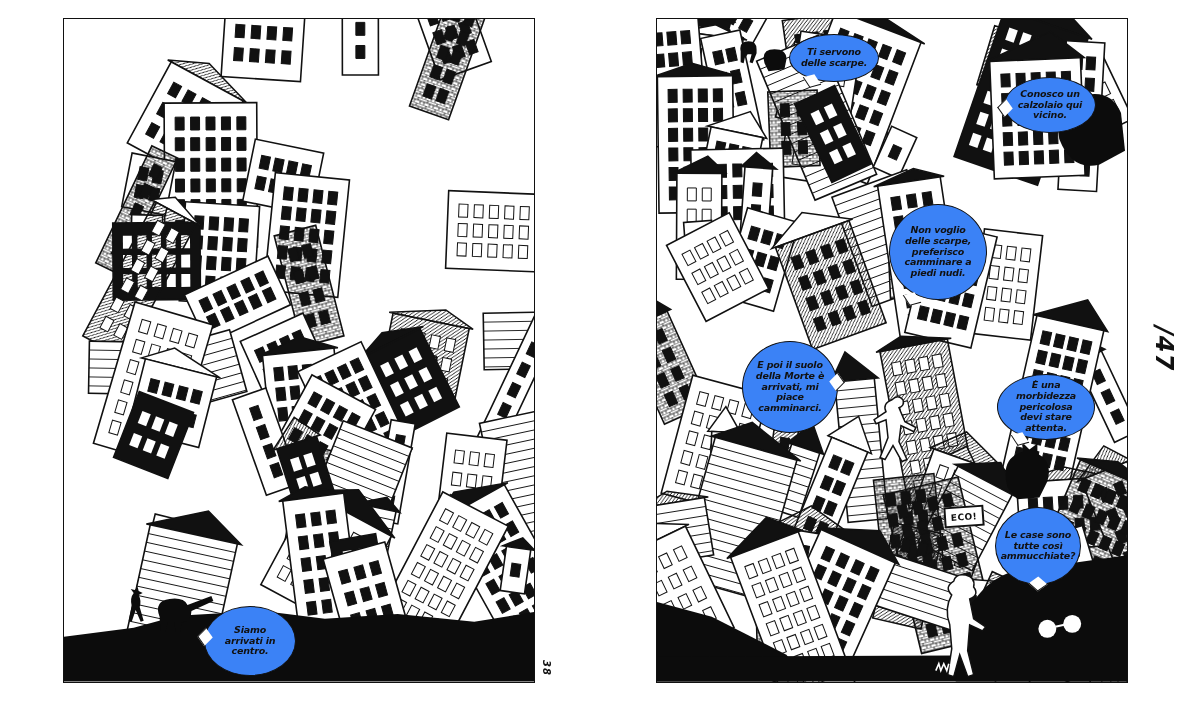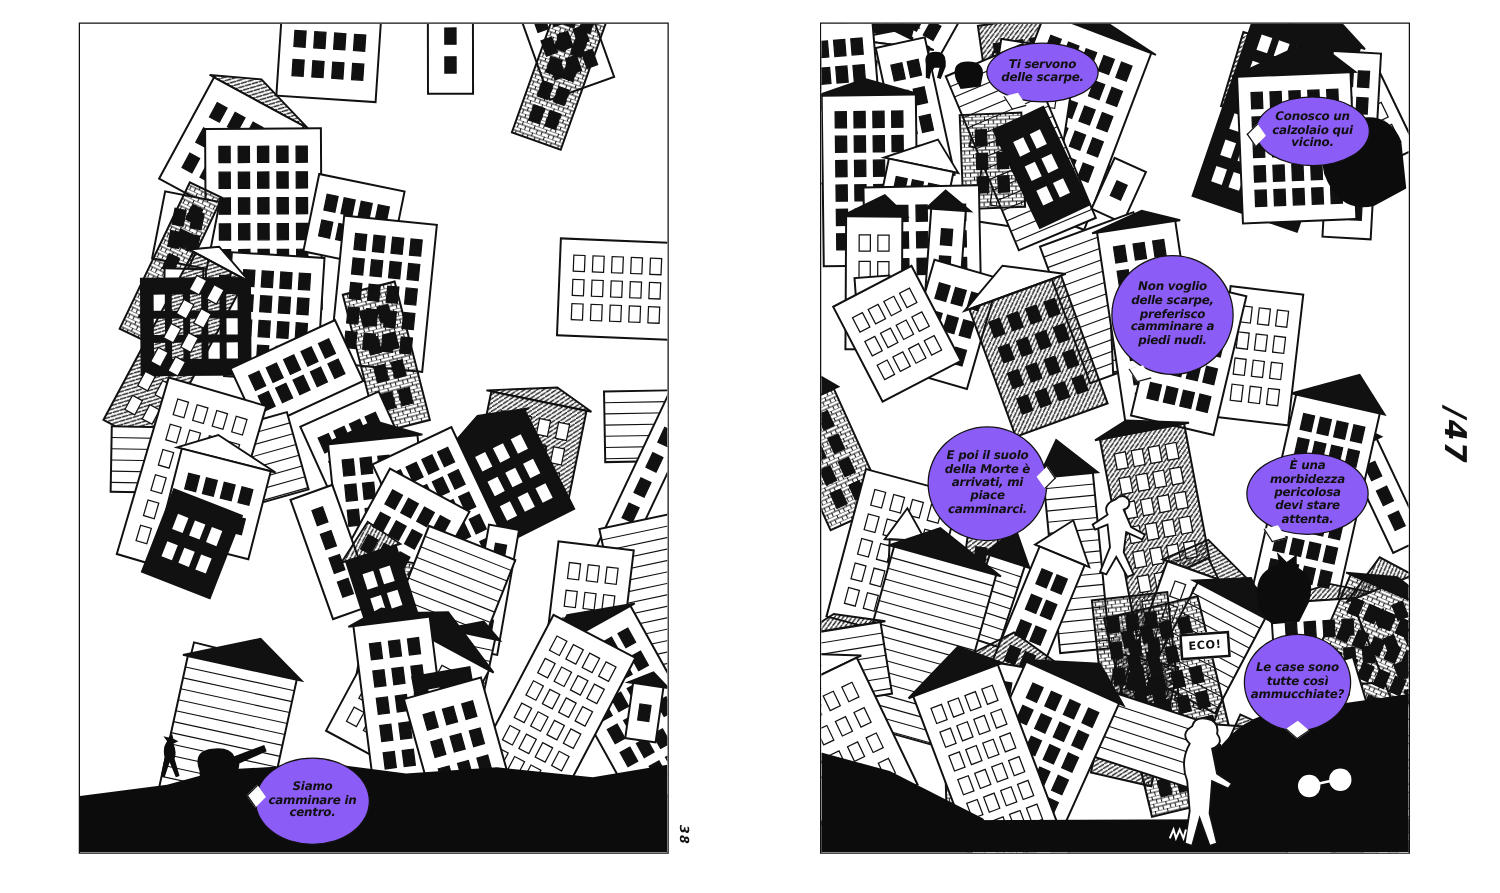--- a/index.html
+++ b/index.html
@@ -3,36 +3,36 @@
 <meta charset="utf-8">
 <style>
   html,body{margin:0;padding:0;background:#fff;}
   body{width:1200px;height:714px;position:relative;overflow:hidden;
        font-family:"DejaVu Sans",sans-serif;color:#111;}
   .page{position:absolute;top:18px;width:472px;height:665px;background:#fff;
         border:1.5px solid #111;box-sizing:border-box;overflow:hidden;}
   #left-page{left:63px;} #right-page{left:656px;}
   svg.city,svg.overlay{position:absolute;left:0;top:0;width:100%;height:100%;}
   
-  .bubble{position:absolute;background:#8b5cf6;border:1.6px solid #111;border-radius:50%;
+  .bubble{position:absolute;background:#3b82f6;border:1.6px solid #111;border-radius:50%;
           display:flex;align-items:center;justify-content:center;text-align:center;
           font-weight:700;font-style:italic;font-size:9.5px;line-height:1.14;
           letter-spacing:-.2px;padding:7px 9px;box-sizing:border-box;z-index:5;}
   .bubble:after{content:"";position:absolute;width:11px;height:11px;background:#fff;
           border-left:1.6px solid #111;border-bottom:1.6px solid #111;}
   .tail-bl:after{bottom:-6px;left:16px;transform:rotate(-15deg) skew(18deg);}
   .tail-b:after {bottom:-6px;left:36px;transform:rotate(-35deg) skew(14deg);}
   .tail-l:after {left:-6px;top:24px;transform:rotate(55deg) skew(10deg);}
   .tail-r:after {right:-6px;top:34px;transform:rotate(235deg) skew(10deg);}
   #b-siamo   {left:204px;top:606px;width:92px;height:70px;}
   #b-servono {left:789px;top:34px; width:90px;height:48px;}
   #b-conosco {left:1004px;top:77px;width:92px;height:56px;}
   #b-voglio  {left:889px;top:204px;width:98px;height:96px;justify-content:flex-end;}
   #b-epoi    {left:742px;top:341px;width:96px;height:92px;}
-  #b-morbida {left:997px;top:362px;width:98px;height:66px;}
+  #b-morbida {left:997px;top:374px;width:98px;height:66px;}
   #b-lecase  {left:995px;top:507px;width:86px;height:78px;font-style:italic;}
   
   .vmark{position:absolute;transform-origin:left top;transform:rotate(90deg);white-space:nowrap;}
   #page-label{left:1178px;top:326px;font-size:24px;font-weight:900;font-style:italic;letter-spacing:1px;}
   #corner-mark{left:552px;top:660px;font-size:10px;font-style:italic;font-weight:700;letter-spacing:1px;}
   
   #eco-sign{position:absolute;left:944px;top:506px;width:36px;height:17px;background:#fff;
             border:2px solid #111;transform:rotate(-4deg);display:flex;align-items:center;
             justify-content:center;font-weight:900;font-size:9px;z-index:4;letter-spacing:.5px;}
 </style>
@@ -1864,21 +1864,21 @@
     <path fill="#0c0c0c" d="M300,665 L306,602 Q330,560 360,554 L472,538 L472,665 Z"></path>
     <circle cx="392" cy="612" r="9" fill="#fff"></circle>
     <circle cx="417" cy="607" r="9" fill="#fff"></circle>
     <path d="M400,610 L409,608" stroke="#fff" stroke-width="2" fill="none"></path>
     <path fill="#fff" stroke="#111" stroke-width="1.5" d="M296,578 q-8,-8 2,-14 q2,-8 12,-6 q10,2 8,12 q6,8 -4,12 l4,20 l12,8 l-3,4 l-13,-6 l-2,26 l6,24 l-6,2 l-8,-22 l-6,22 l-6,-2 l4,-26 l-2,-24 q-6,-16 2,-30 Z"></path>
     <path d="M280,654 l3,-7 l2,7 l3,-7 l3,7 l2,-7" stroke="#fff" stroke-width="1.6" fill="none"></path>
   </svg>
 </section>
 
 <div class="bubble tail-l" id="b-siamo">
-    <span>Siamo camminare in centro.</span>
+    <span>Siamo arrivati in centro.</span>
   </div>
 <div class="bubble tail-bl" id="b-servono">
     <span>Ti servono delle scarpe.</span>
   </div>
 <div class="bubble tail-l" id="b-conosco">
     <span>Conosco un calzolaio qui vicino.</span>
   </div>
 <div class="bubble tail-bl" id="b-voglio">
     <span>Non voglio delle scarpe, preferisco camminare a piedi nudi.</span>
   </div>

